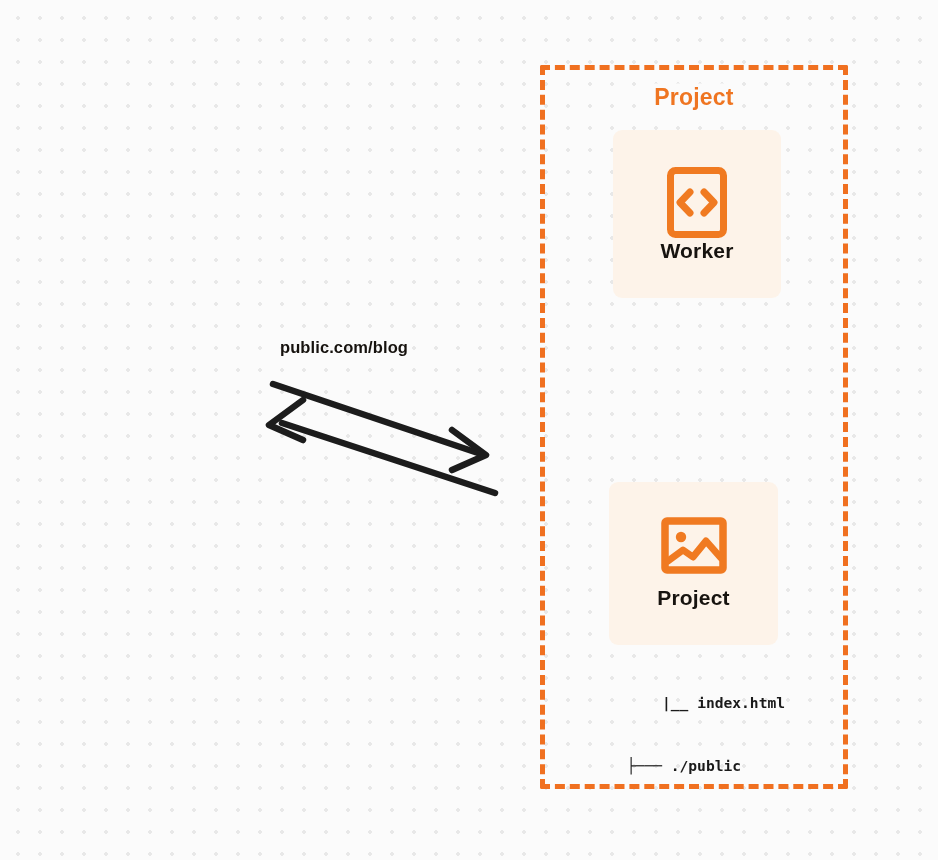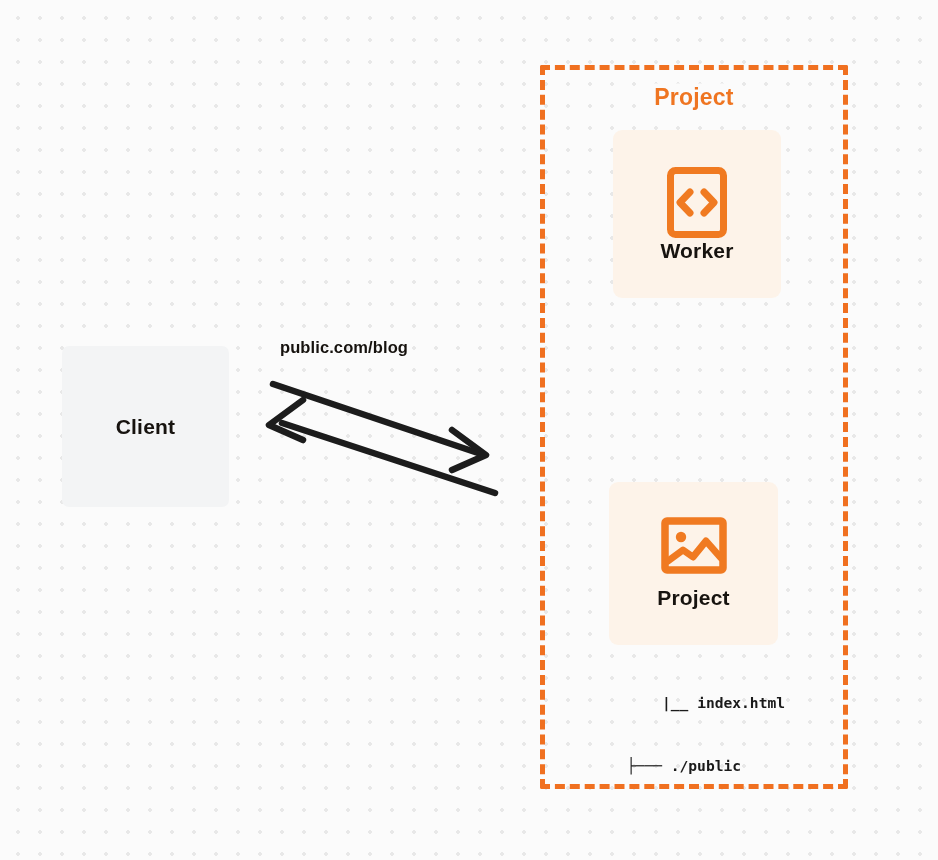--- a/index.html
+++ b/index.html
@@ -138,23 +138,20 @@
     text-align: right;
     white-space: pre;
   }
   .tree-row { display: block; }
 </style>
 </head>
 <body>
 
 <div id="canvas">
 
-  <div class="client-node">
-    <span class="client-label">Client</span>
-  </div>
 
   <div class="edge-label">public.com/blog</div>
 
   <svg class="arrows" viewBox="0 0 938 860" width="938" height="860">
 
     <g>
       <line x1="273" y1="384" x2="478" y2="453" stroke="#1c1c1c" stroke-width="6.5" stroke-linecap="round"></line>
       <polyline points="452,430 486,455 452,470" fill="none" stroke="#1c1c1c" stroke-width="6.5" stroke-linecap="round" stroke-linejoin="round"></polyline>
     </g>
 

